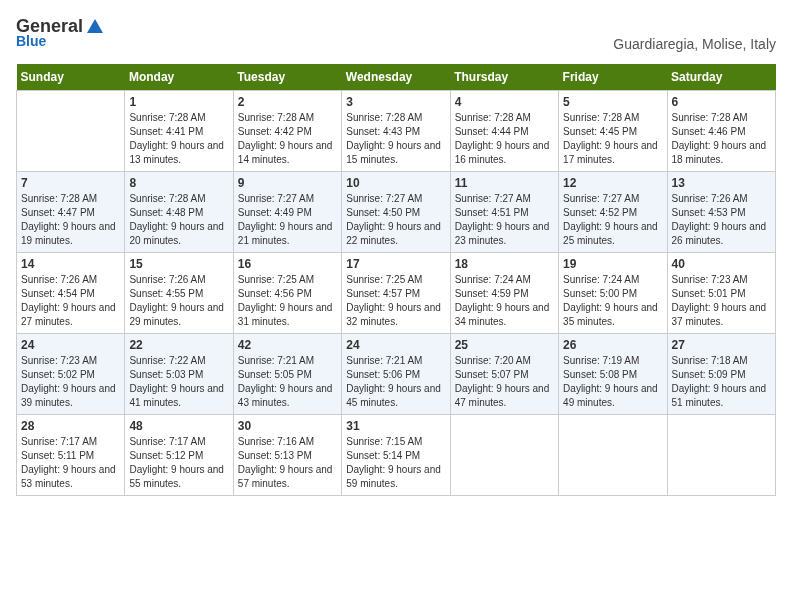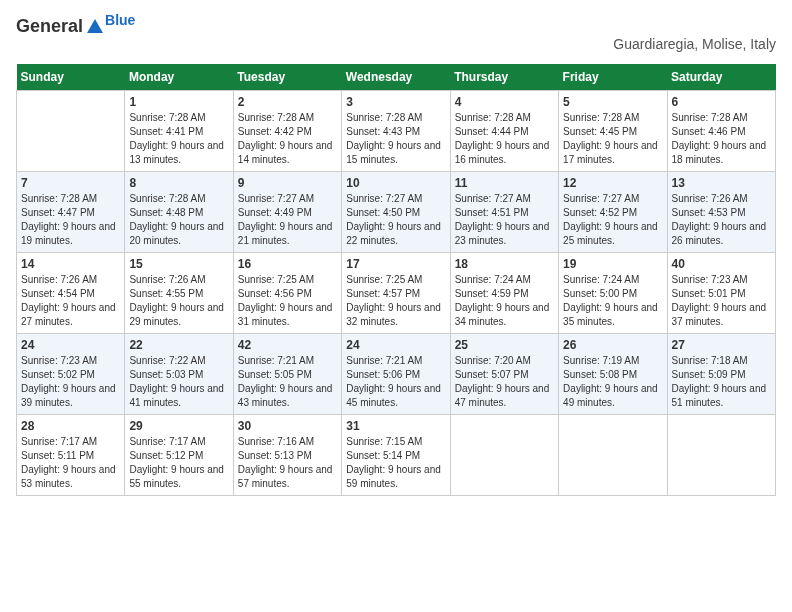--- a/index.html
+++ b/index.html
@@ -11,21 +11,21 @@
       padding: 16px;
     }
     .header {
       display: flex;
       align-items: flex-start;
       justify-content: space-between;
       margin-bottom: 12px;
     }
     .logo {
       display: flex;
-      flex-direction: row;
+      flex-direction: column;
       align-items: flex-start;
     }
     .logo-top {
       display: flex;
       align-items: center;
     }
     .title-block {
       text-align: right;
     }
     .calendar-title {
@@ -37,21 +37,21 @@
       font-size: 14px;
       color: #555;
       margin-top: 20px;
     }
     table {
       width: 100%;
       border-collapse: collapse;
       font-size: 11px;
     }
     thead tr th {
-      background-color: #15803d;
+      background-color: #4d7c0f;
       color: #fff;
       padding: 6px 4px;
       text-align: left;
       font-size: 12px;
       font-weight: bold;
     }
     tbody tr td {
       border: 1px solid #ccc;
       vertical-align: top;
       padding: 4px;
@@ -227,21 +227,21 @@
           <span class="day-number">27</span>
           <div class="day-info">Sunrise: 7:18 AM<br>Sunset: 5:09 PM<br>Daylight: 9 hours and 51 minutes.</div>
         </td>
       </tr>
       <tr>
         <td>
           <span class="day-number">28</span>
           <div class="day-info">Sunrise: 7:17 AM<br>Sunset: 5:11 PM<br>Daylight: 9 hours and 53 minutes.</div>
         </td>
         <td>
-          <span class="day-number">29</span>
+          <span class="day-number">48</span>
           <div class="day-info">Sunrise: 7:17 AM<br>Sunset: 5:12 PM<br>Daylight: 9 hours and 55 minutes.</div>
         </td>
         <td>
           <span class="day-number">30</span>
           <div class="day-info">Sunrise: 7:16 AM<br>Sunset: 5:13 PM<br>Daylight: 9 hours and 57 minutes.</div>
         </td>
         <td>
           <span class="day-number">31</span>
           <div class="day-info">Sunrise: 7:15 AM<br>Sunset: 5:14 PM<br>Daylight: 9 hours and 59 minutes.</div>
         </td>

